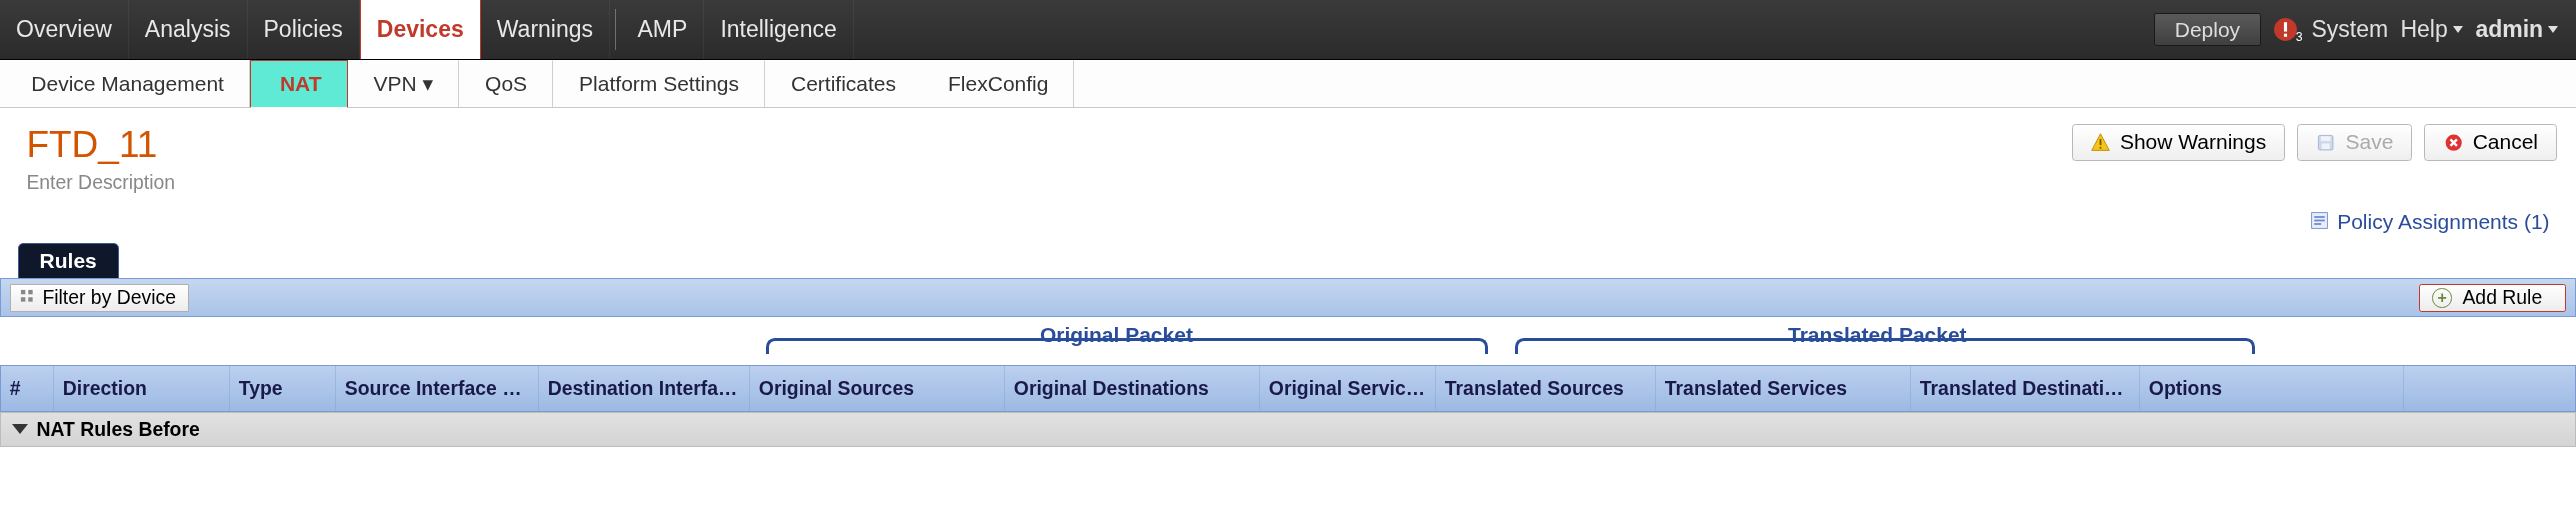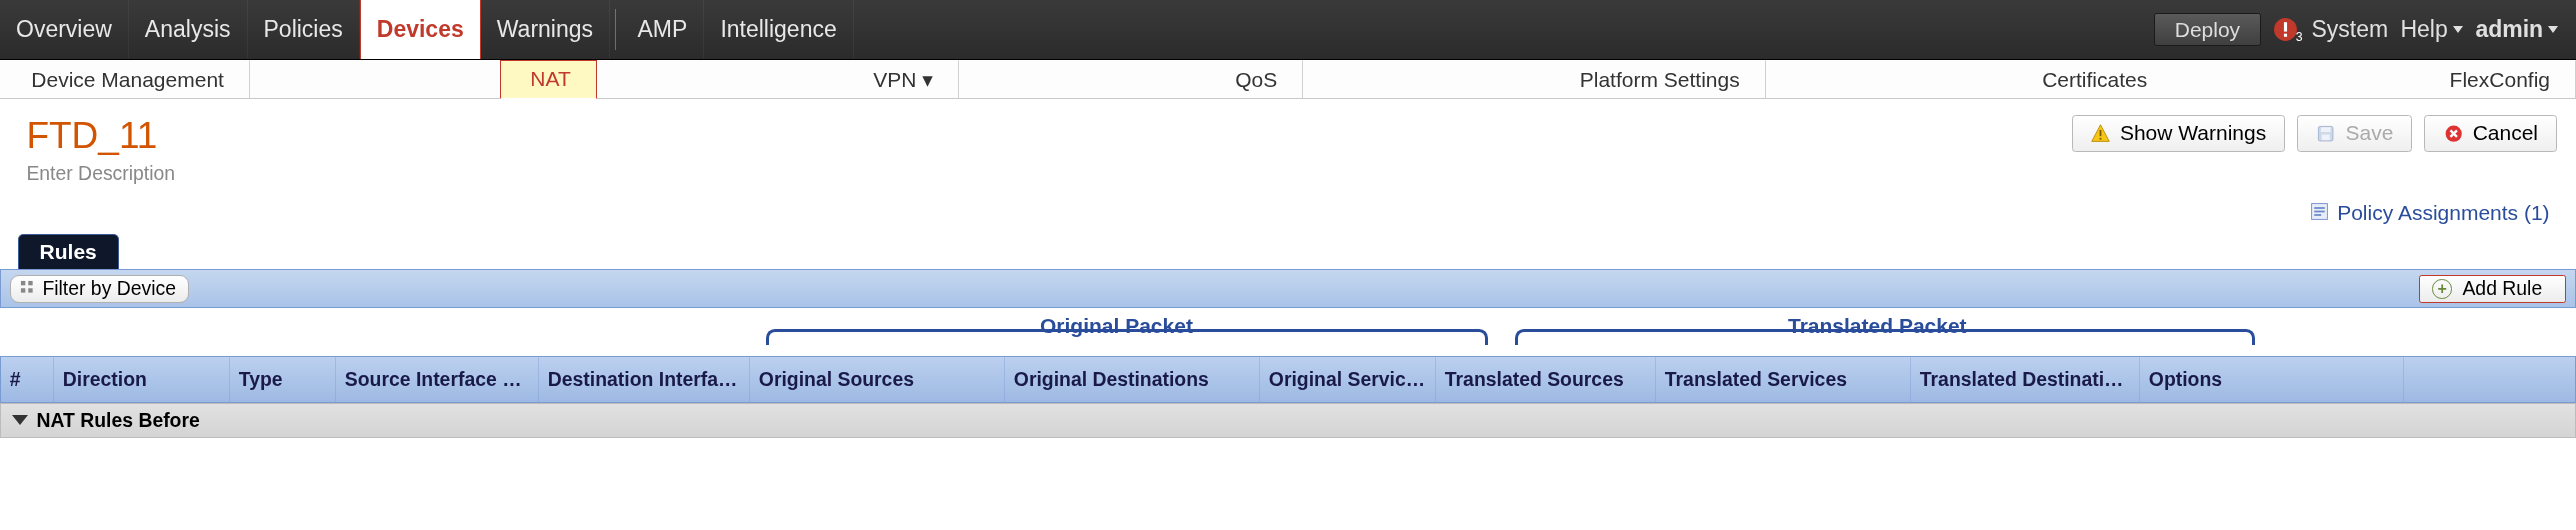--- a/index.html
+++ b/index.html
@@ -81,42 +81,41 @@
     display: flex; align-items: center; gap:5.3px;
   }
   .caret-down {
     width:0;height:0;border-left:5.3px solid transparent;border-right:5.3px solid transparent;border-top:7px solid currentColor;display:inline-block;
   }
 
   
   .subnav {
     display: flex;
     align-items: stretch;
-    height: 39px;
+    height: 48px;
     background: #fdfdfd;
     border-bottom: 0.9px solid #c9c9c9;
     padding-left: 5.3px;
-    justify-content: space-between;
   }
   .subnav .tab {
     display:flex; align-items:center;
     padding: 0 25px;
     font-size: 21px;
     color: #333;
     border: 0.9px solid transparent;
     border-bottom: none;
     cursor:pointer;
   }
   .subnav .tab.sep { border-right: 0.9px solid #d0d0d0; }
   .subnav .tab.active {
     color: #c0392b;
-    font-weight: normal;
+    font-weight: bold;
     border: 1.8px solid #c0392b;
     border-bottom: 0.9px solid #fff;
-    background:#fef9c3;
+    background:#5eead4;
     margin-bottom:-0.9px;
     padding-left:29px;
   }
 
   
   .policy-header {
     display:flex;
     align-items: flex-start;
     padding: 16px 19.4px 7px 26.4px;
   }
@@ -176,21 +175,21 @@
   .filter-bar {
     background: linear-gradient(#c5d7ef,#a9c3e8);
     border:0.9px solid #7a9bd1;
     display:flex; align-items:center;
     padding:3.5px 8.8px;
     height:39px;
   }
   .filter-btn {
     background:linear-gradient(#fff,#ececec);
     border:0.9px solid #b0b0b0;
-    border-radius:9px;
+    border-radius:1px;
     padding:1.8px 12.3px 1.8px 7px;
     font-size:19.4px;
     display:inline-flex; align-items:center; gap:7px;
     cursor:pointer;
   }
   .add-rule-btn {
     margin-left:auto;
     background:linear-gradient(#fff,#ececec);
     border:1.8px solid #c0392b;
     border-radius:2.6px;

